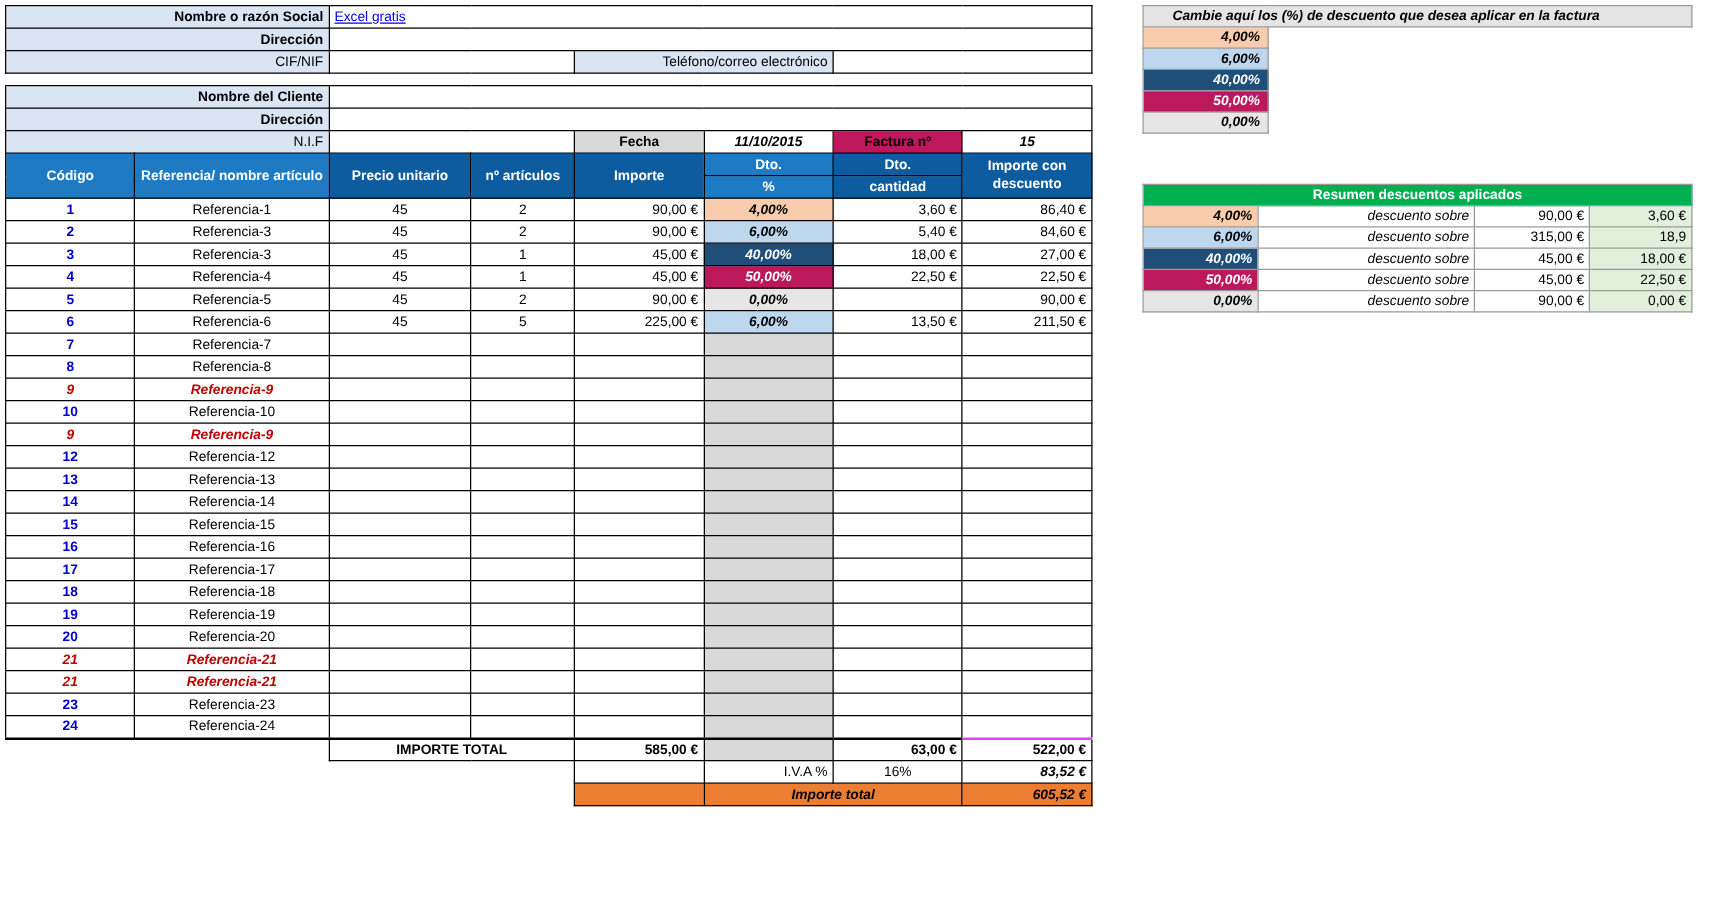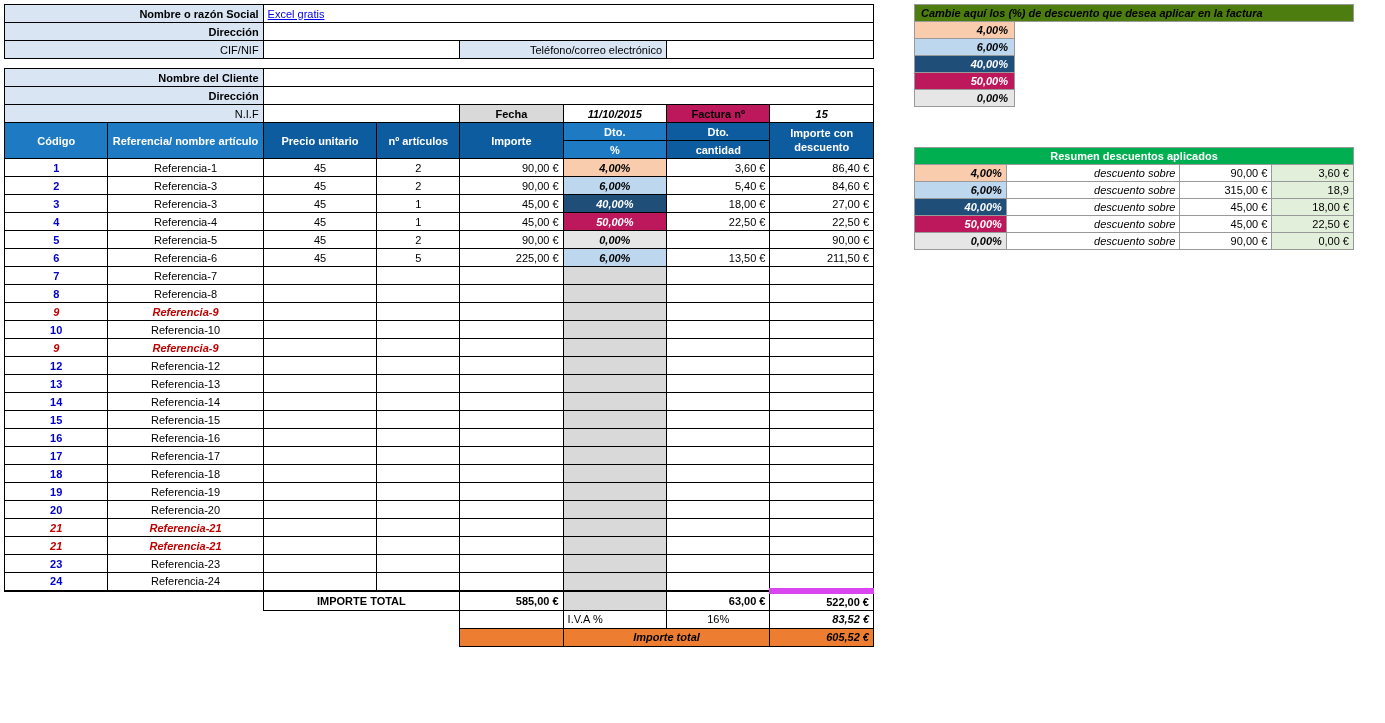--- a/index.html
+++ b/index.html
@@ -29,29 +29,29 @@
   .item-code { color: #0000cc; font-weight: bold; text-align: center; }
   .item-code-red { color: #c00000; font-weight: bold; font-style: italic; text-align: center; }
   .item-ref { text-align: center; }
   .item-ref-red { color: #c00000; font-weight: bold; font-style: italic; text-align: center; }
   .gray-fill { background: #d9d9d9; }
   .dto4 { background: #f8ccad; font-weight: bold; font-style: italic; text-align: center; }
   .dto6 { background: #bdd7ee; font-weight: bold; font-style: italic; text-align: center; margin-top: 16px; }
   .dto40 { background: #1f4e78; color: #fff; font-weight: bold; font-style: italic; text-align: center; }
   .dto50 { background: #be185d; color: #fff; font-weight: bold; font-style: italic; text-align: center; }
   .dto0 { background: #e7e6e6; font-weight: bold; font-style: italic; text-align: center; }
-  .yellow-banner { background: #4d7c0f; font-weight: bold; font-style: italic; text-align: left; padding-left:6px; }
+  .yellow-banner { background: #e5e5e5; font-weight: bold; font-style: italic; text-align: left; padding-left:23px; }
   .pct-box { font-weight: bold; font-style: italic; text-align: right; padding-right:6px; width:100px; }
   .th-green { background: #00b050; color:#fff; font-weight:bold; text-align:center; }
   .sum-lbl { text-align: right; font-style: italic; }
   .sum-val { text-align: right; }
   .sum-val-green { text-align: right; background:#e2efda; }
   .total-lbl { font-weight:bold; text-align:center; }
   .total-val { font-weight:bold; text-align:right; }
-  .iva-lbl { text-align:left; }
+  .iva-lbl { text-align:right; }
   .iva-pct { text-align:center; }
   .iva-val { font-weight:bold; font-style:italic; text-align:right; }
   .final-row { background:#ed7d31; font-weight:bold; font-style:italic; }
   .noborder { border:none; }
   .config-table td { border:1px solid #999; height:16px; }
   .main-table td { height:18px; }
 </style>
 </head>
 <body>
 
@@ -358,21 +358,21 @@
           <td class="cell-right"></td>
         </tr>
       </tbody>
   <tbody>
         <tr>
     <td colspan="2" class="noborder" style="border-top:2px solid #000"></td>
     <td colspan="2" class="total-lbl" style="border-top:2px solid #000">IMPORTE TOTAL</td>
     <td class="total-val" style="border-top:2px solid #000">585,00 €</td>
     <td class="gray-fill" style="border-top:2px solid #000"></td>
     <td class="total-val" style="border-top:2px solid #000">63,00 €</td>
-    <td class="total-val" style="border-top:6px solid #d946ef">522,00 €</td>
+    <td class="total-val" style="border-top:2px solid #d946ef">522,00 €</td>
   </tr>
   <tr>
     <td colspan="4" class="noborder"></td>
     <td></td>
     <td class="iva-lbl">I.V.A %</td>
     <td class="iva-pct">16%</td>
     <td class="iva-val">83,52 €</td>
   </tr>
   <tr>
     <td colspan="4" class="noborder"></td>

